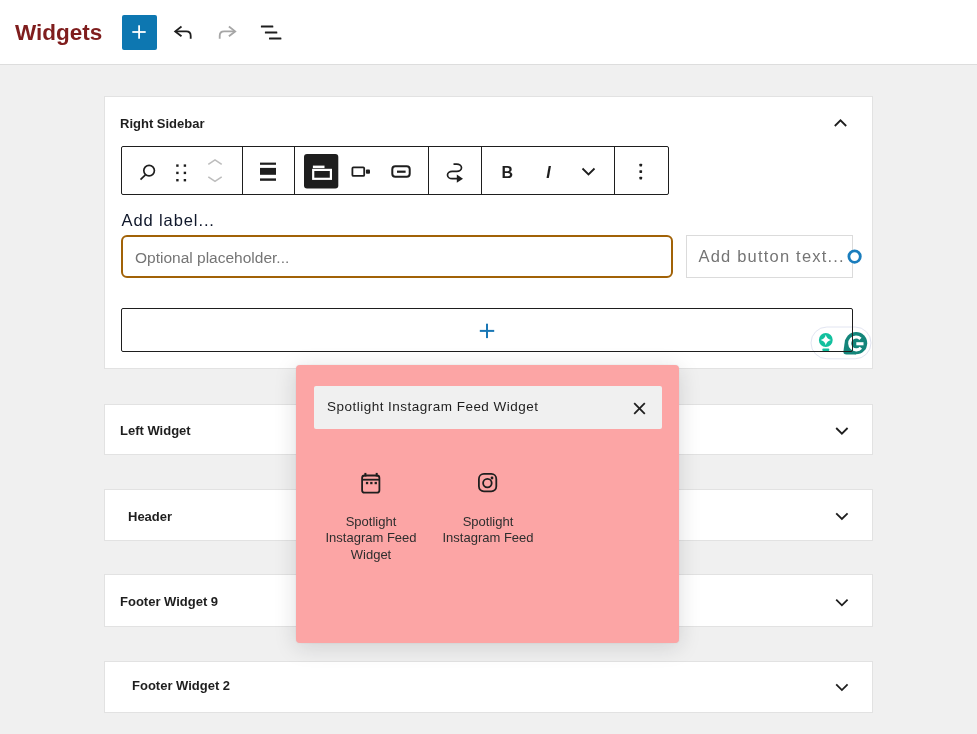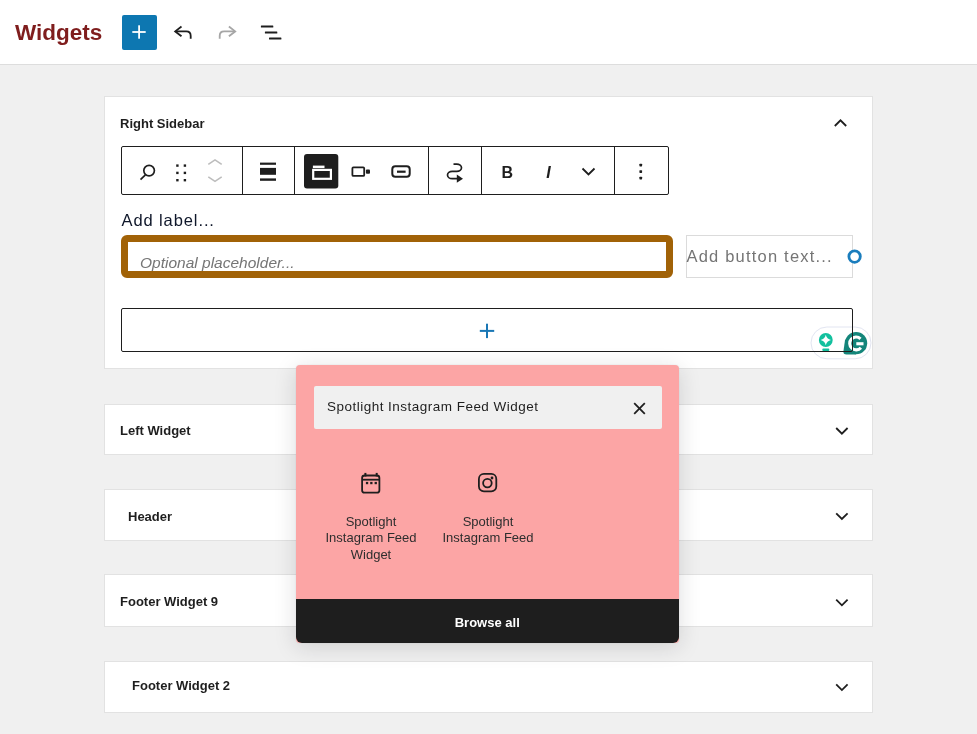--- a/index.html
+++ b/index.html
@@ -20,23 +20,23 @@
   <div class="abs" style="left:15px;top:20px;font-size:22.5px;font-weight:bold;color:#7f1d1d;">Widgets</div>
   <div class="abs" style="left:121.5px;top:15px;width:35px;height:35px;background:#0d77b1;border-radius:2px;"></div>
 
   <div class="card" style="left:103.5px;top:96px;width:769px;height:273px;"></div>
   <div class="rowtitle" style="left:120px;top:115.5px;">Right Sidebar</div>
 
   <div class="abs" style="left:120.5px;top:146px;width:548.5px;height:49px;background:#fff;border:1px solid #1e1e1e;border-radius:2px;"></div>
 
   <div class="abs" style="left:121.5px;top:210.5px;font-size:16.5px;letter-spacing:0.9px;color:#0f172a;">Add label...</div>
 
-  <div class="abs" style="left:121px;top:235px;width:552px;height:43px;border:7px solid #a16207;border-radius:6px;background:#fff;font-size:15.5px;color:#757575;line-height:41px;padding-left:12px;font-style:italic;">Optional placeholder...</div>
+  <div class="abs" style="left:121px;top:235px;width:552px;height:43px;border:2px solid #a16207;border-radius:6px;background:#fff;font-size:15.5px;color:#757575;line-height:41px;padding-left:12px;">Optional placeholder...</div>
 
-  <div class="abs" style="left:685.5px;top:235px;width:167.5px;height:43px;border:1px solid #dbdbdb;background:#fff;font-size:16.5px;letter-spacing:1.2px;color:#757575;line-height:41px;padding-left:0;">Add button text...</div>
+  <div class="abs" style="left:685.5px;top:235px;width:167.5px;height:43px;border:1px solid #dbdbdb;background:#fff;font-size:16.5px;letter-spacing:1.2px;color:#757575;line-height:41px;padding-left:12px;">Add button text...</div>
 
   <svg class="abs" style="left:806px;top:322px;" width="70" height="42" viewBox="0 0 70 42" fill="none">
     <rect x="5" y="5" width="60" height="31.8" rx="15.9" stroke="#e2e5f1" fill="#fff"></rect>
     <g>
       <circle cx="19.8" cy="18" r="6.9" fill="#12c09e"></circle>
       <rect x="16.3" y="26.6" width="7" height="2.5" rx="1" fill="#12c09e"></rect>
       <path d="M19.8 12.8 q1 4.2 5.2 5.2 q-4.2 1 -5.2 5.2 q-1 -4.2 -5.2 -5.2 q4.2 -1 5.2 -5.2" fill="#fff"></path>
     </g>
     <g>
       <circle cx="50.1" cy="21.2" r="11.1" fill="#13857a"></circle>
@@ -172,15 +172,14 @@
       <rect x="16.6" y="11.9" width="2.3" height="2.3" fill="#1e1e1e"></rect>
     </svg>
 
     <svg class="abs" style="left:179.5px;top:105px;" width="26" height="26" viewBox="0 0 26 26" fill="none">
       <rect x="3.9" y="3.9" width="17.4" height="17.4" rx="5" stroke="#1e1e1e" stroke-width="1.8"></rect>
       <circle cx="12.4" cy="13.1" r="4.3" stroke="#1e1e1e" stroke-width="1.8"></circle>
       <circle cx="17" cy="8" r="1.4" fill="#1e1e1e"></circle>
     </svg>
     <div class="abs" style="left:17px;top:148.5px;width:117px;font-size:13px;line-height:16.5px;color:#2e2e2e;text-align:center;">Spotlight<br>Instagram Feed<br>Widget</div>
     <div class="abs" style="left:134px;top:148.5px;width:117px;font-size:13px;line-height:16.5px;color:#2e2e2e;text-align:center;">Spotlight<br>Instagram Feed</div>
-    <div class="abs" style="left:0;top:233.5px;width:383.5px;height:44px;background:#1e1e1e;border-radius:0 0 6px 6px;color:#fff;font-size:13px;font-weight:bold;text-align:center;line-height:47px;">Browse all</div>
   </div>
 </div>
 
 </body></html>

